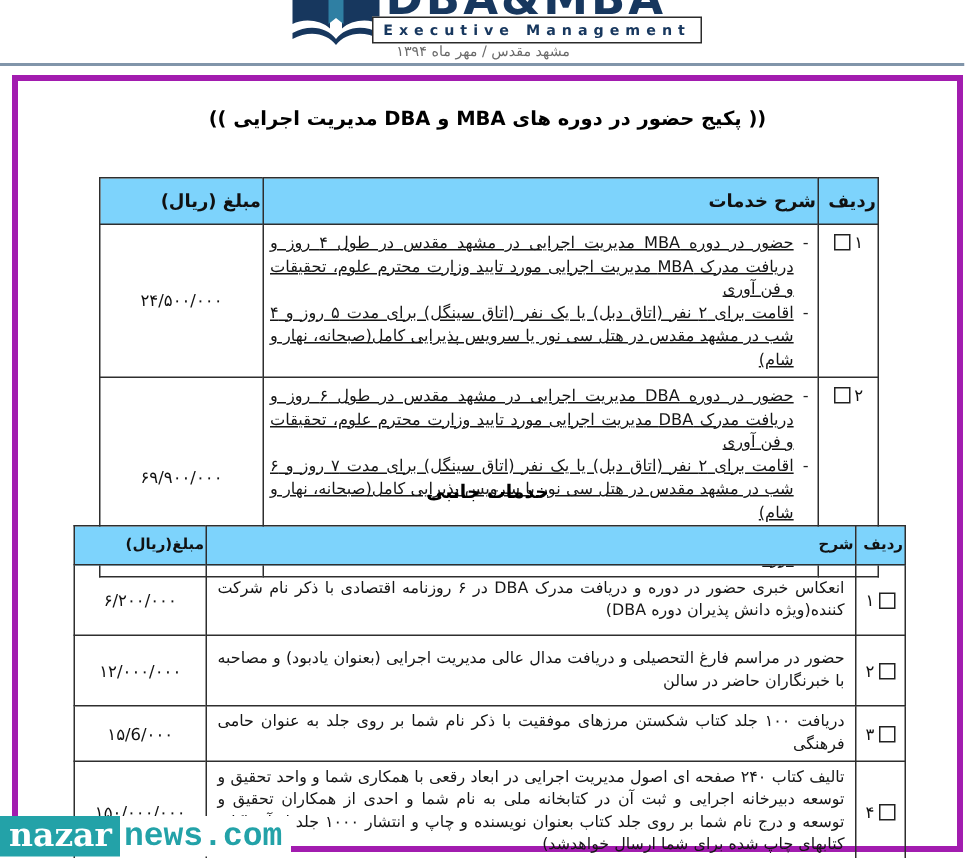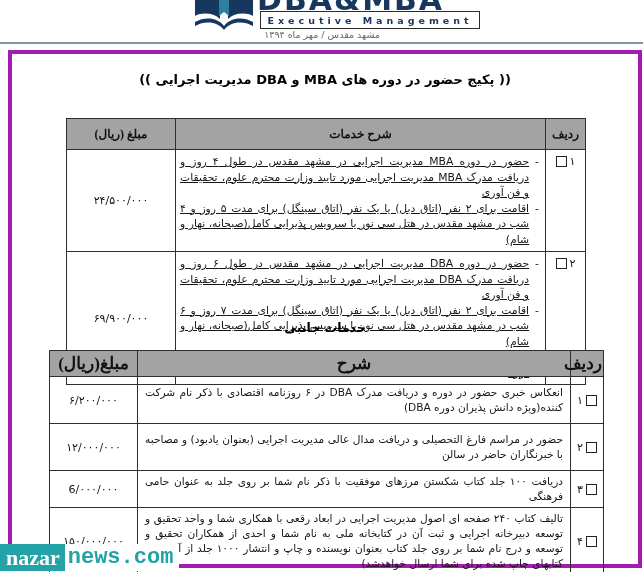--- a/index.html
+++ b/index.html
@@ -10,21 +10,21 @@
   .page{position:absolute;inset:0;}
 
   
   .brand{
     position:absolute;left:257px;top:-18px;width:220px;
     font-size:30px;font-weight:bold;letter-spacing:2px;color:#17375e;
     font-family:"DejaVu Sans",sans-serif;white-space:nowrap;
   }
   .book{position:absolute;left:192px;top:-14px;width:64px;height:52px;}
   .execbox{
-    position:absolute;left:260px;top:11px;width:218px;height:16px;
+    position:absolute;left:248px;top:11px;width:218px;height:16px;
     border:1px solid #2b2b2b;display:flex;align-items:center;justify-content:center;
     background:#fff;
   }
   .execbox span{
     font-size:9.5px;letter-spacing:4px;color:#17375e;font-weight:bold;white-space:nowrap;
   }
   .dateline{
     position:absolute;left:250px;top:29px;width:130px;direction:rtl;text-align:right;
     font-size:9.5px;color:#6a6a6a;
   }
@@ -36,33 +36,33 @@
     border:4px solid #a21caf;background:#fff;
   }
   .title{
     position:absolute;left:0;top:18px;width:100%;text-align:center;direction:rtl;
     font-size:13px;font-weight:bold;color:#000;
   }
 
   
   table{border-collapse:collapse;direction:rtl;}
   td{border:1px solid #2e2e2e;}
-  .th td{background:#a3a3a3;font-weight:bold;text-align:center;font-size:12px;font-family:Liberation Serif, serif;}
+  .th td{background:#7dd3fc;font-weight:bold;text-align:right;font-size:12px;}
 
   .t1{position:absolute;left:54px;top:64px;width:520px;table-layout:fixed;}
   .t1 .th td{height:28px;}
   .t1 .c-row{width:37px;}
   .t1 .c-amt{width:106px;}
   .t1 .cell-desc{padding:4px 6px 4px 4px;vertical-align:top;}
   .t1 .cell-row{vertical-align:top;padding-top:6px;}
   .t1 .r1 .cell-desc{height:58px;}
   .t1 .r2 .cell-desc{height:88px;}
 
   .t2{position:absolute;left:37px;top:296px;width:555px;table-layout:fixed;}
-  .t2 .th td{height:23px;font-size:17px;}
+  .t2 .th td{height:23px;font-size:10px;}
   .t2 .c-row{width:30px;}
   .t2 .c-amt{width:85px;}
   .t2 .cell-desc{padding:3px 7px;vertical-align:middle;}
   .t2 .cell-row{vertical-align:middle;}
   .t2 .r1 .cell-desc{height:40px;}
   .t2 .r2 .cell-desc{height:40px;}
   .t2 .r3 .cell-desc{height:20px;}
   .t2 .r4 .cell-desc{height:52px;}
 
   .cell-price{text-align:center;vertical-align:middle;font-size:11px;white-space:nowrap;}
@@ -79,21 +79,21 @@
   .h2{
     position:absolute;left:0;top:266px;width:100%;text-align:center;direction:rtl;
     font-size:12.5px;font-weight:bold;color:#000;
   }
 
   
   .wm{
     position:absolute;left:0;top:544px;height:27px;display:flex;align-items:center;
     font-family:"DejaVu Serif",serif;font-weight:bold;font-size:22px;line-height:27px;
   }
-  .wm-l{background:#23a2a8;color:#ffffff;padding:0 5px 0 6px;height:27px;display:flex;align-items:center;font-family:Liberation Serif, serif;}
+  .wm-l{background:#23a2a8;color:#ffffff;padding:0 5px 0 6px;height:27px;display:flex;align-items:center;}
   .wm-r{background:#ffffff;color:#23a2a8;padding:0 6px 0 3px;height:27px;display:flex;align-items:center;font-family:Liberation Mono, monospace;}
 </style>
 </head>
 <body>
 
 <div class="page">
 
   <div class="brand">DBA&amp;MBA</div>
   <svg class="book" viewBox="0 0 64 52" aria-hidden="true">
     <path d="M28 6 C20 1 8 2 3 6 L3 30 C10 26 22 27 28 33 Z" fill="#17375e"></path>
@@ -204,21 +204,21 @@
       <tr class="r3">
         <td class="cell-row">
           <div class="rowcell">
             <span class="num">۳</span>
             <span class="chk"></span>
           </div>
         </td>
         <td class="cell-desc">
           <div class="desc-text">دریافت ۱۰۰ جلد کتاب شکستن مرزهای موفقیت با ذکر نام شما بر روی جلد به عنوان حامی فرهنگی</div>
         </td>
-        <td class="cell-price">6/۰۰۰/۰۰۰</td>
+        <td class="cell-price">۱۵/6/۰۰۰</td>
       </tr>
 
       <tr class="r4">
         <td class="cell-row">
           <div class="rowcell">
             <span class="num">۴</span>
             <span class="chk"></span>
           </div>
         </td>
         <td class="cell-desc">

